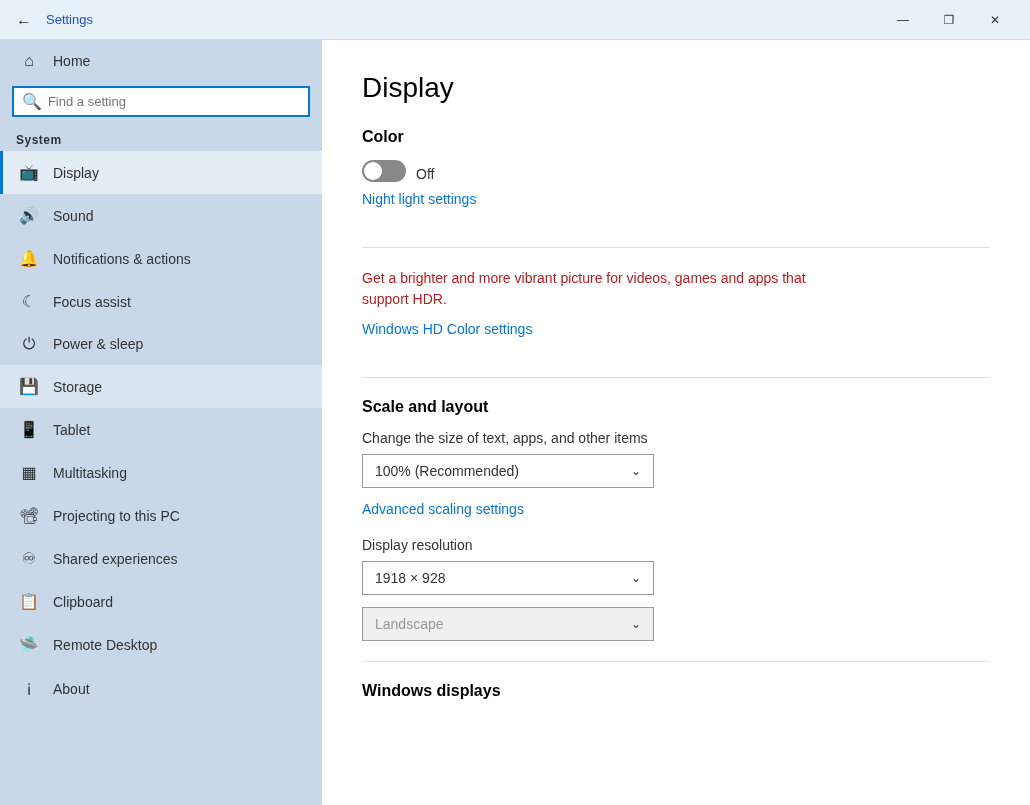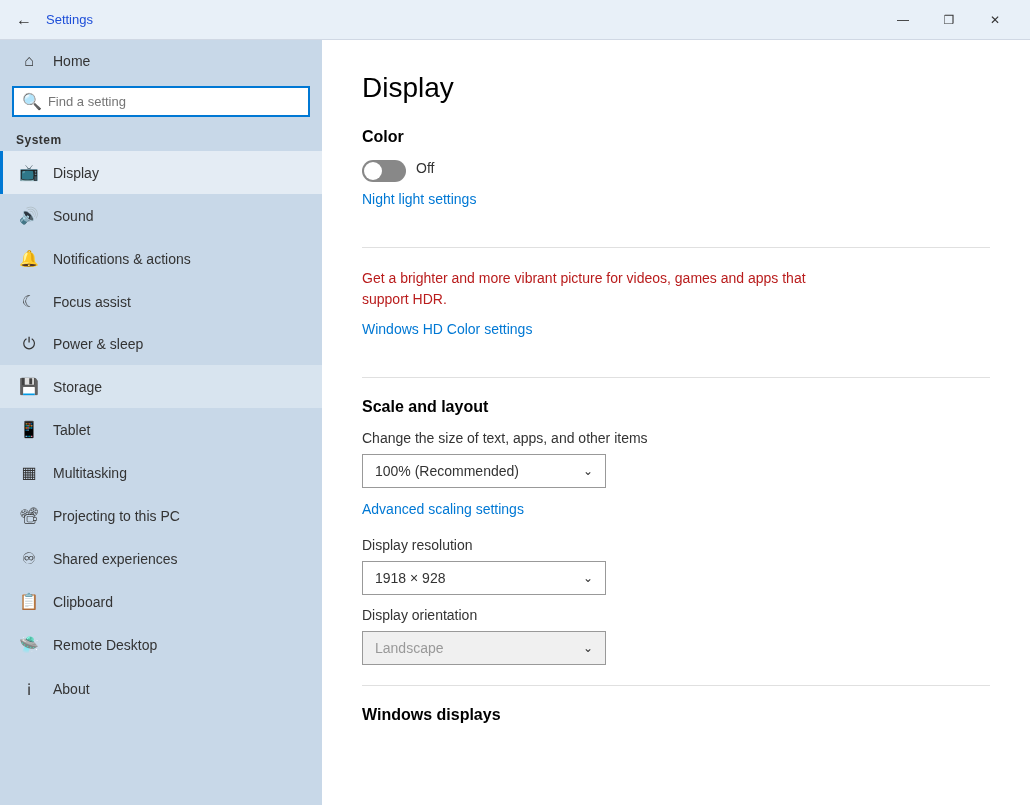--- a/index.html
+++ b/index.html
@@ -154,21 +154,21 @@
     }
 
     .label-text {
       font-size: 14px;
       color: #333;
       margin-bottom: 8px;
     }
 
     .toggle-row {
       display: flex;
-      align-items: flex-start;
+      align-items: flex-end;
       gap: 10px;
       margin-bottom: 8px;
     }
 
     .toggle {
       width: 44px;
       height: 22px;
       background: #888;
       border-radius: 11px;
       position: relative;
@@ -211,21 +211,21 @@
       color: #b91c1c;
       margin-bottom: 10px;
       line-height: 1.5;
       max-width: 480px;
     }
 
     .dropdown-container {
       margin-bottom: 12px;
     }
     .dropdown {
-      width: 244px;
+      width: 292px;
       padding: 8px 12px;
       border: 1px solid #999;
       background: #fff;
       font-size: 14px;
       color: #333;
       display: flex;
       align-items: center;
       justify-content: space-between;
       cursor: pointer;
     }
@@ -361,21 +361,20 @@
       <a class="link-text">Advanced scaling settings</a>
 
       <div class="label-text">Display resolution</div>
       <div class="dropdown-container">
         <div class="dropdown">
           <span>1918 × 928</span>
           <span class="dropdown-chevron">⌄</span>
         </div>
       </div>
 
-      <div class="label-text">Display orientation</div>
       <div class="dropdown-container">
         <div class="dropdown disabled">
           <span>Landscape</span>
           <span class="dropdown-chevron">⌄</span>
         </div>
       </div>
     </div>
 
     <hr class="section-divider">
 

